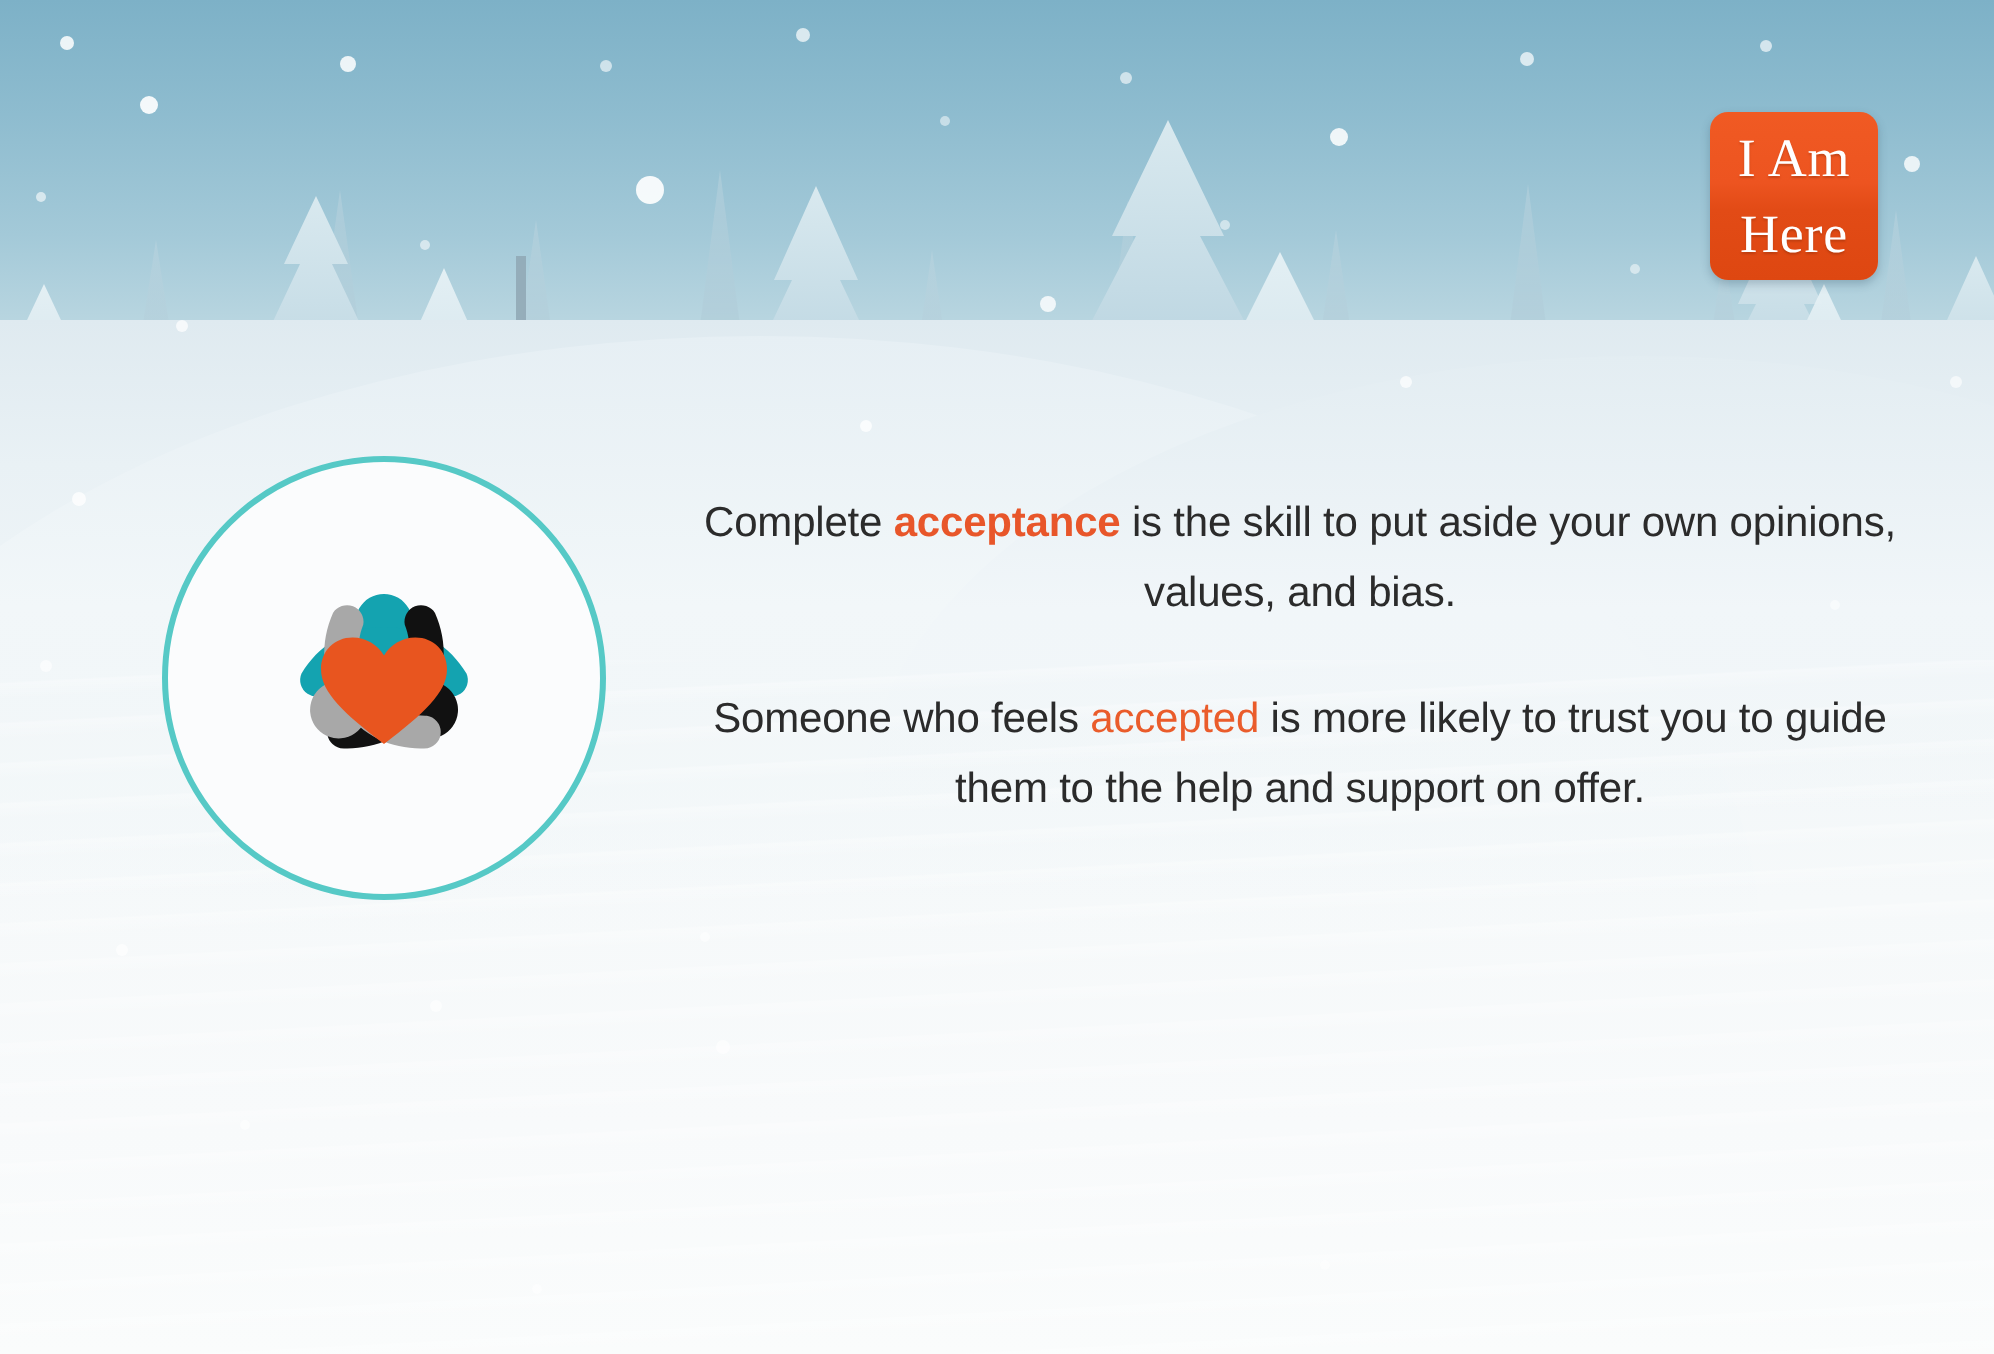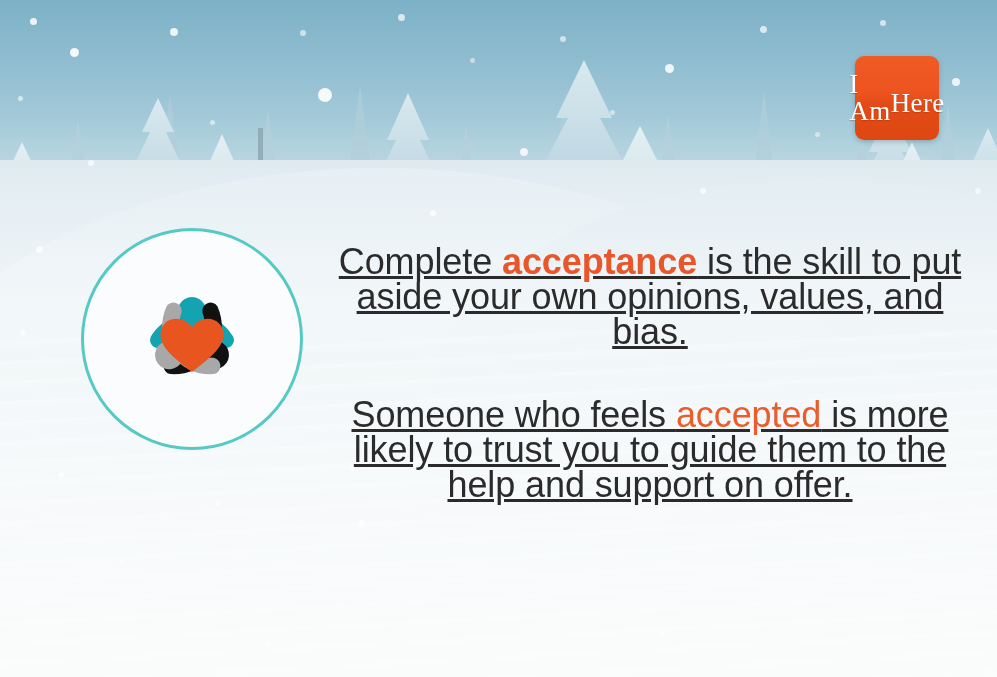--- a/index.html
+++ b/index.html
@@ -94,21 +94,21 @@
 
   
   .badge {
     position: absolute;
     left: 855px; top: 56px;
     width: 84px; height: 84px;
     border-radius: 9px;
     background: linear-gradient(to bottom, #f05a23 0%, #ed5420 42%, #e24b16 58%, #de4711 100%);
     box-shadow: 0 2px 5px rgba(40,70,90,.28);
     display: flex;
-    flex-direction: row;
+    flex-direction: column;
     align-items: center;
     justify-content: center;
     line-height: 1.0;
   }
   .badge span {
     color: #ffffff;
     font-family: "Liberation Serif", serif;
     font-size: 27px;
     letter-spacing: .4px;
     text-shadow: 0 1px 1px rgba(120,40,10,.35);
@@ -131,27 +131,26 @@
 
   
   .copy {
     position: absolute;
     left: 338px; top: 244px;
     width: 624px;
     text-align: center;
     color: #2b2b2b;
   }
   .para {
-    font-size: 36px;
+    font-size: 21px;
     line-height: 35px;
     color: #2b2b2b;
     letter-spacing: -0.1px;
-    text-decoration: underline;
-  }
-  .para.second { margin-top: 48px; }
+  }
+  .para.second { margin-top: 28px; }
   .hl-bold { color: #e8562a; font-weight: bold; }
   .hl { color: #ea5c2b; }
 
   .thanks {
     position: absolute;
     left: 338px; top: 505px;
     width: 624px;
     text-align: center;
     font-size: 25px;
     line-height: 32px;

